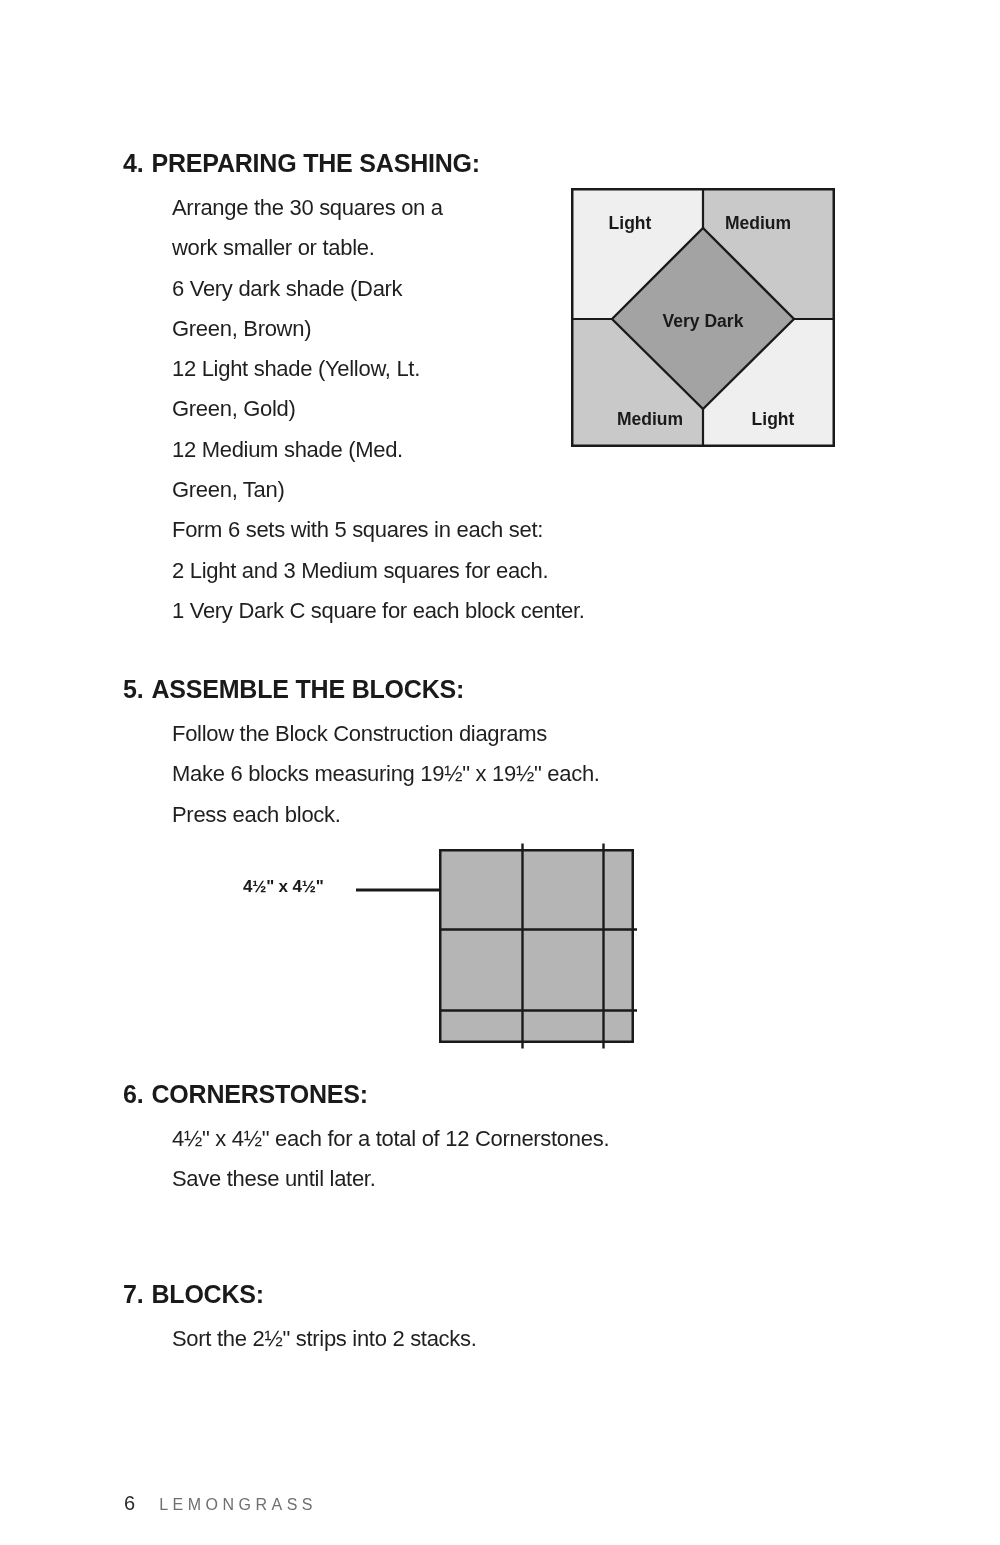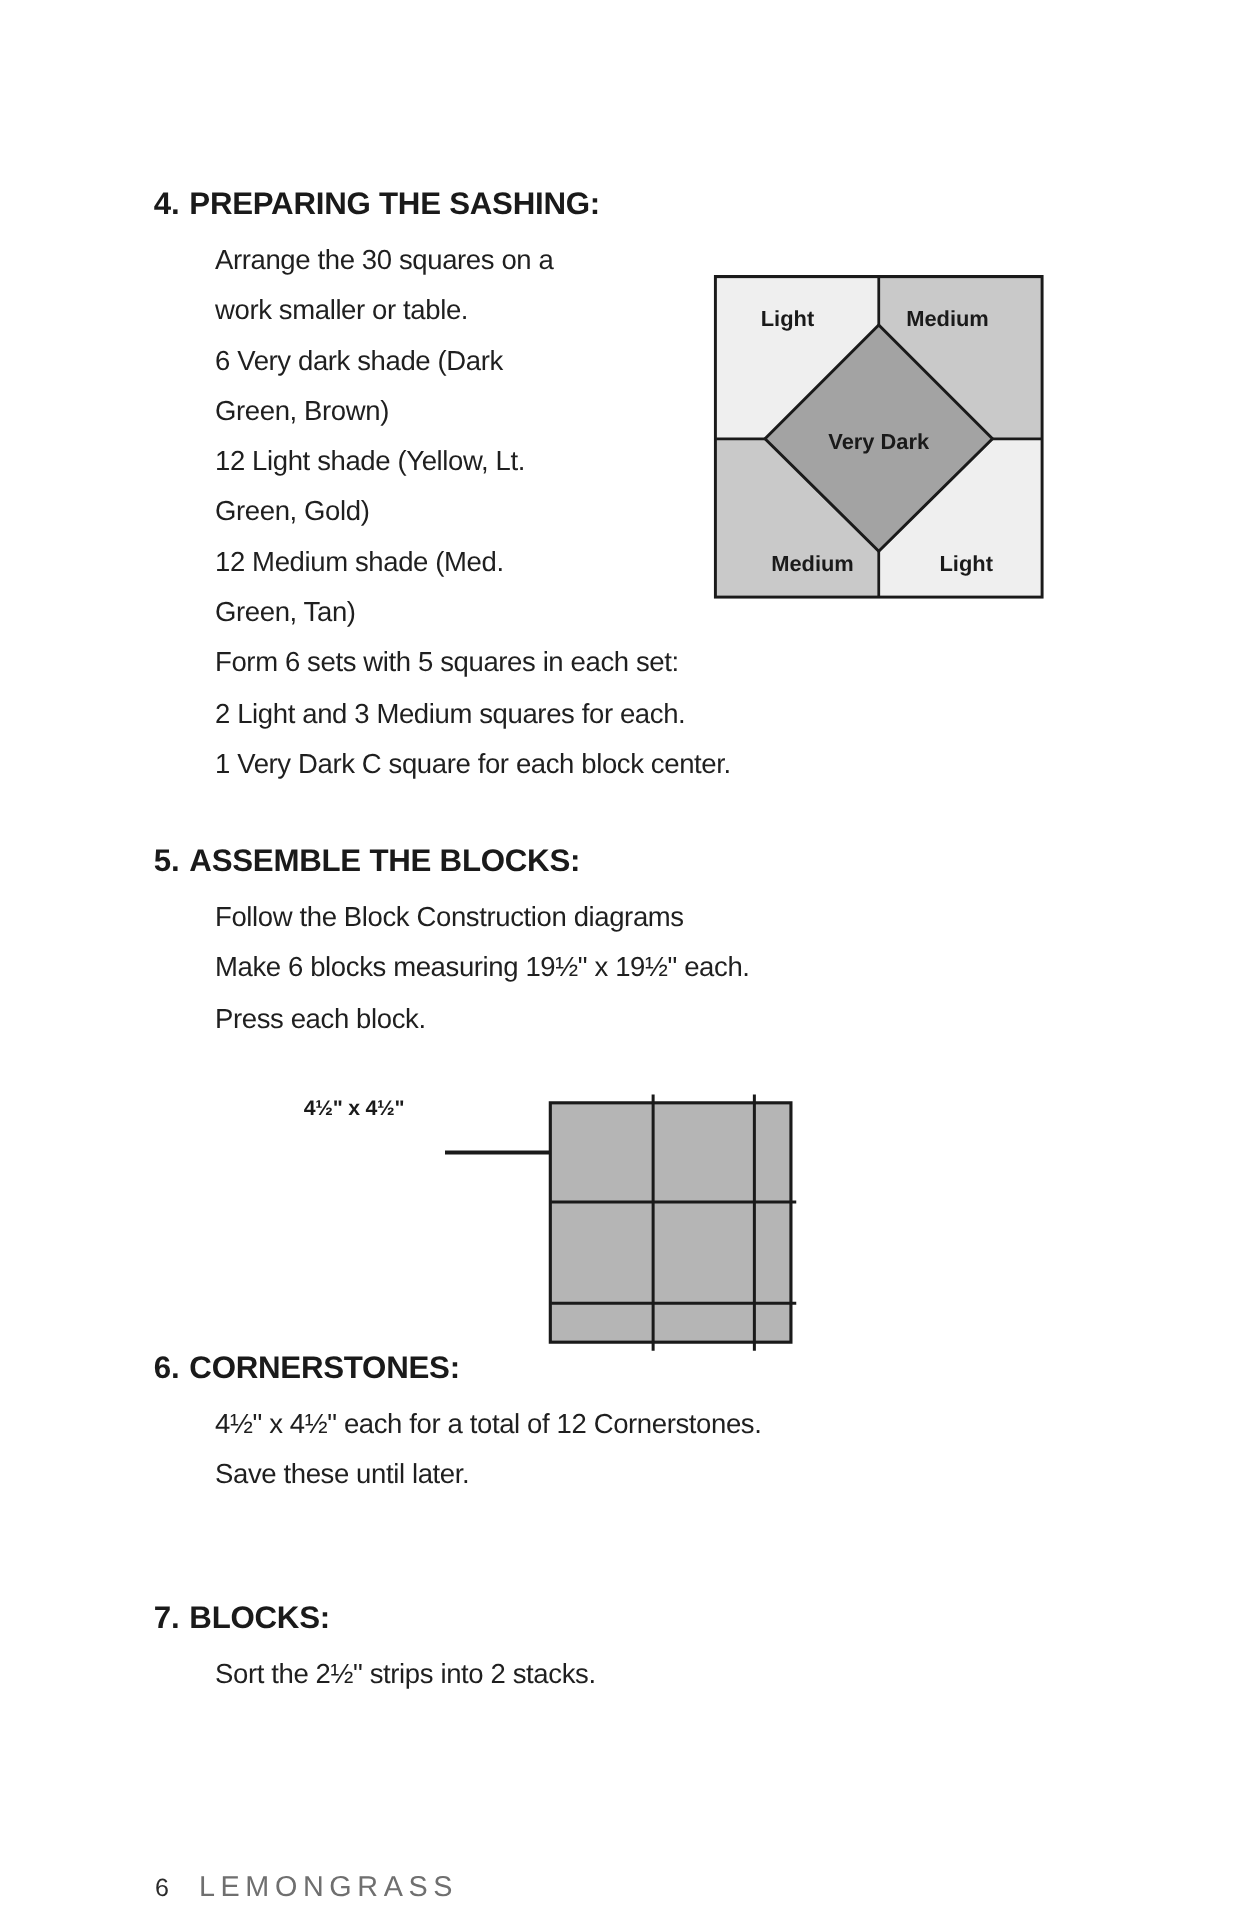--- a/index.html
+++ b/index.html
@@ -24,21 +24,21 @@
     white-space:nowrap;
   }
   .body { margin-left:49px; margin-top:10px; }
   .line {
     font-size:22px;
     line-height:40.3px;
     height:40.3px;
     letter-spacing:-0.3px;
     white-space:nowrap;
   }
-  .diagram { position:absolute;margin-top:32px; }
+  .diagram { position:absolute; }
   .dim-label {
     position:absolute;
     left:243px;
     top:877px;
     font-weight:bold;
     font-size:17px;
     letter-spacing:-0.2px;
     color:#1a1a1a;
     white-space:nowrap;
   }
@@ -48,21 +48,21 @@
     top:1476px;
     display:flex;
     align-items:baseline;
   }
   .footer .pagenum {
     font-size:20px;
     color:#2a2a2a;
     margin-right:24px;
   }
   .footer .booktitle {
-    font-size:23px;
+    font-size:16px;
     color:#6f6f6f;
     letter-spacing:4.5px;
     margin-top:20px;
   }
   svg text {
     font-family:"Liberation Sans","DejaVu Sans",sans-serif;
     font-weight:bold;
     fill:#1a1a1a;
   }
 </style>

